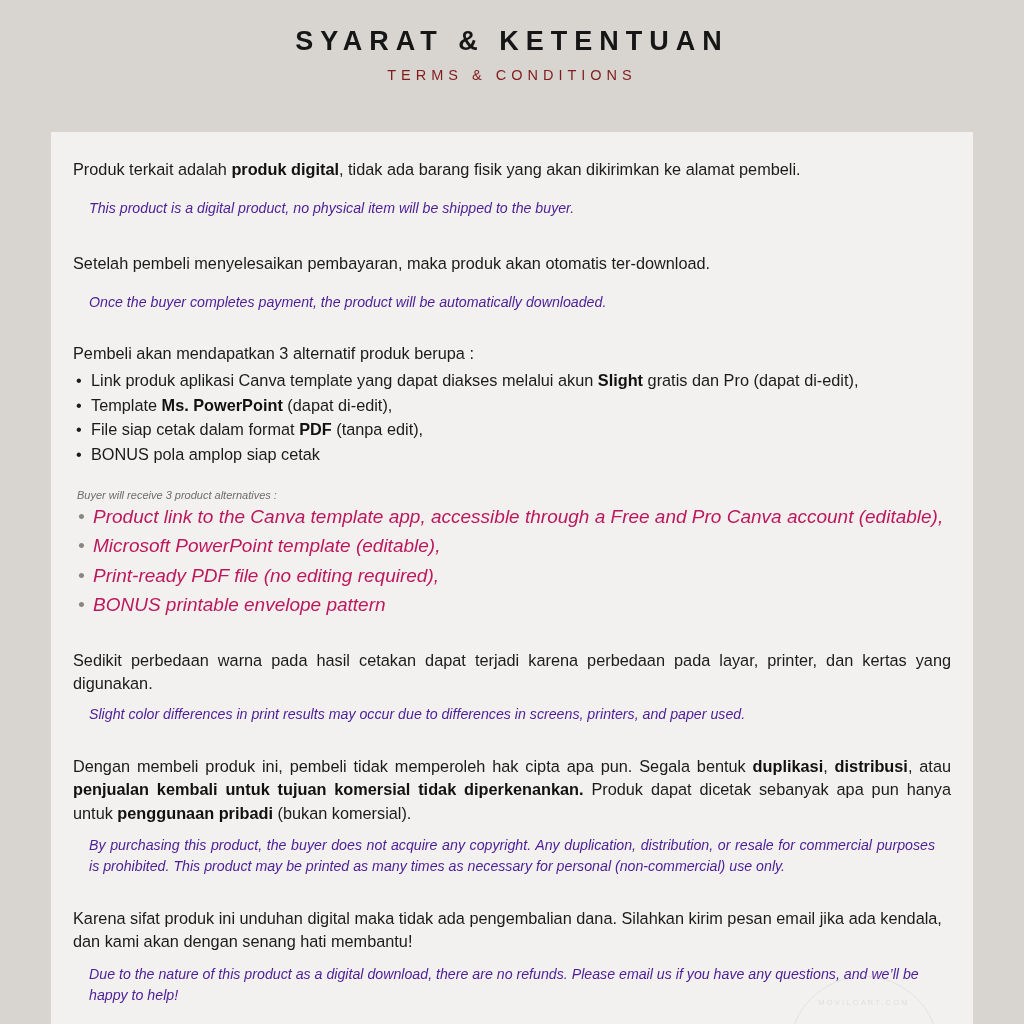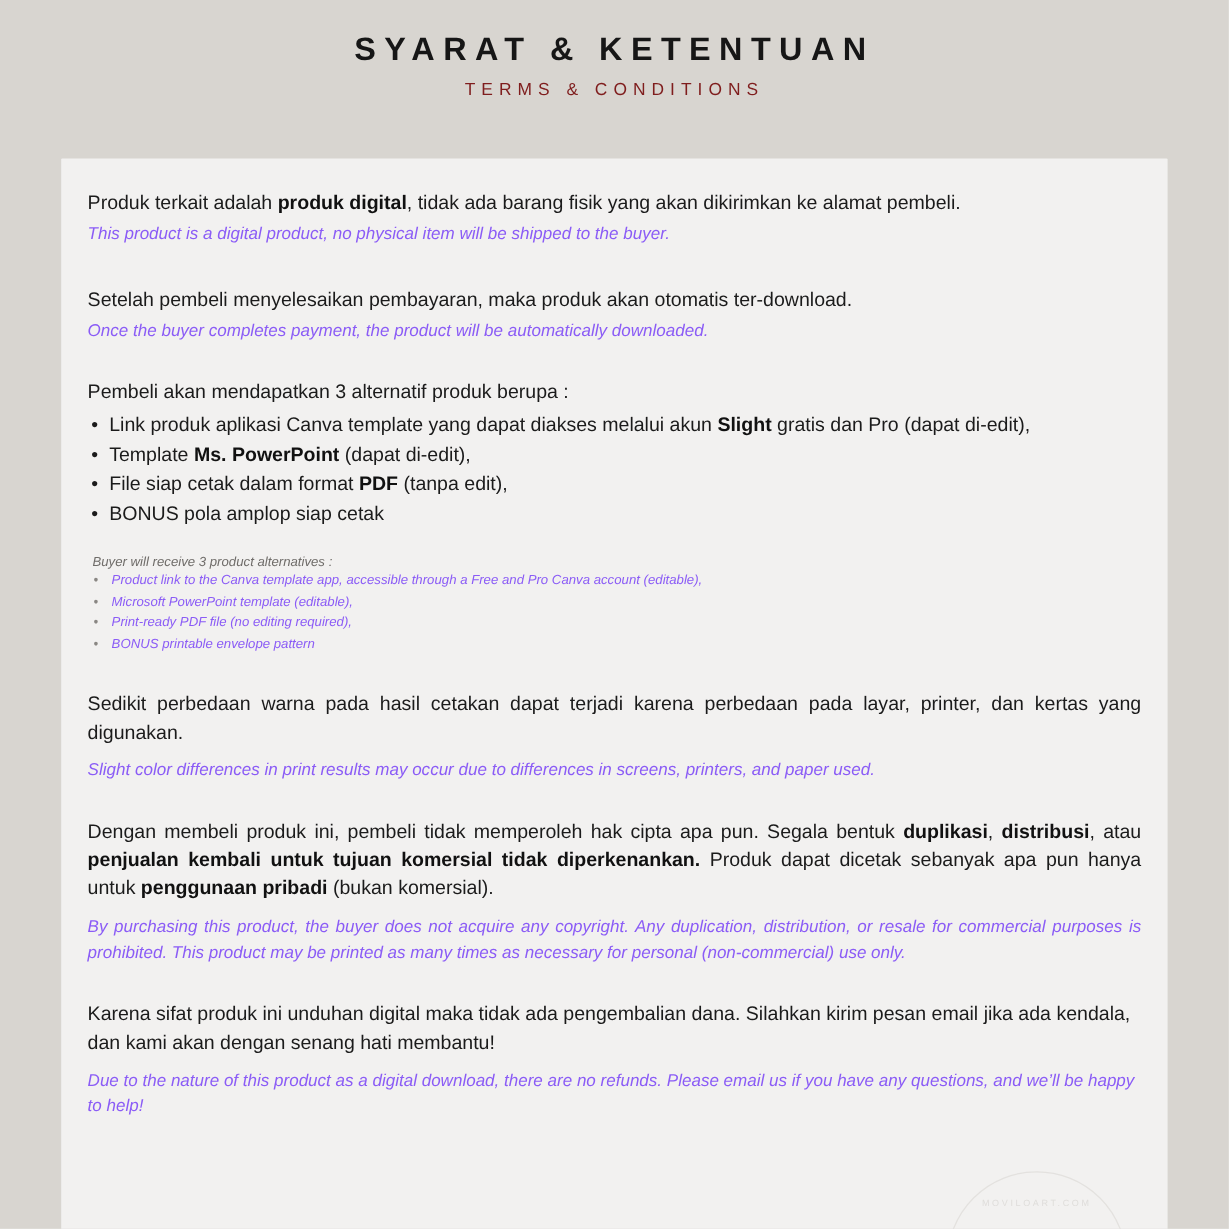--- a/index.html
+++ b/index.html
@@ -53,24 +53,24 @@
     margin-bottom: 22px;
   }
   .id-line {
     font-size: 16.3px;
     color: #1b1b1b;
     line-height: 1.45;
     margin: 0 0 3px 0;
   }
   .en-line {
     font-size: 14.2px;
-    color: #8b5cf6;
+    color: #4c1d95;
     font-style: italic;
     line-height: 1.45;
-    margin: 0;
+    margin: 16px;
   }
   .just {
     text-align: justify;
   }
   b, .bold {
     font-weight: 700;
     color: #111;
   }
   ul {
     list-style: none;
@@ -86,22 +86,22 @@
     margin-bottom: 1px;
   }
   ul li::before {
     content: "\2022";
     position: absolute;
     left: 3px;
     top: 0;
     color: #1b1b1b;
   }
   ul.en li {
-    font-size: 11px;
-    color: #8b5cf6;
+    font-size: 19px;
+    color: #be185d;
     font-style: italic;
     padding-left: 20px;
     margin-bottom: 2px;
   }
   ul.en li::before {
     content: "\2022";
     left: 5px;
     color: #8a8783;
   }
   .en-head {

